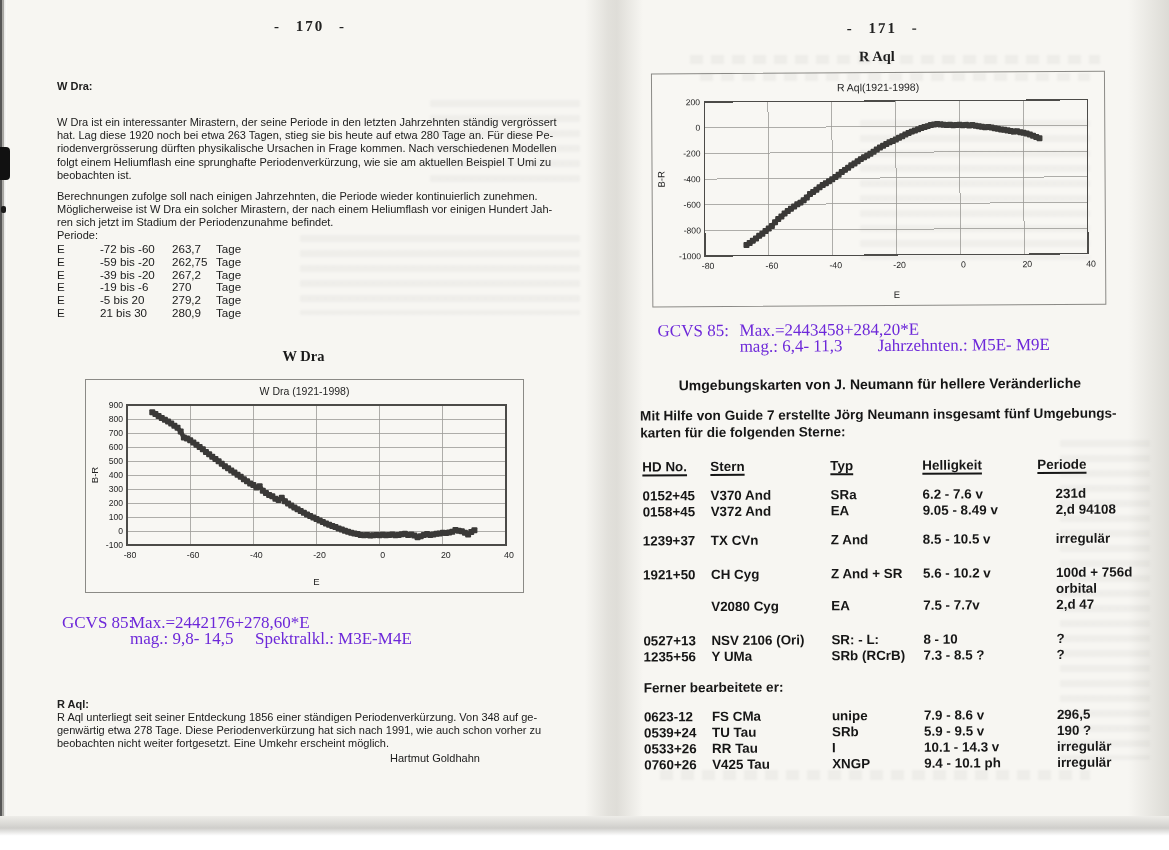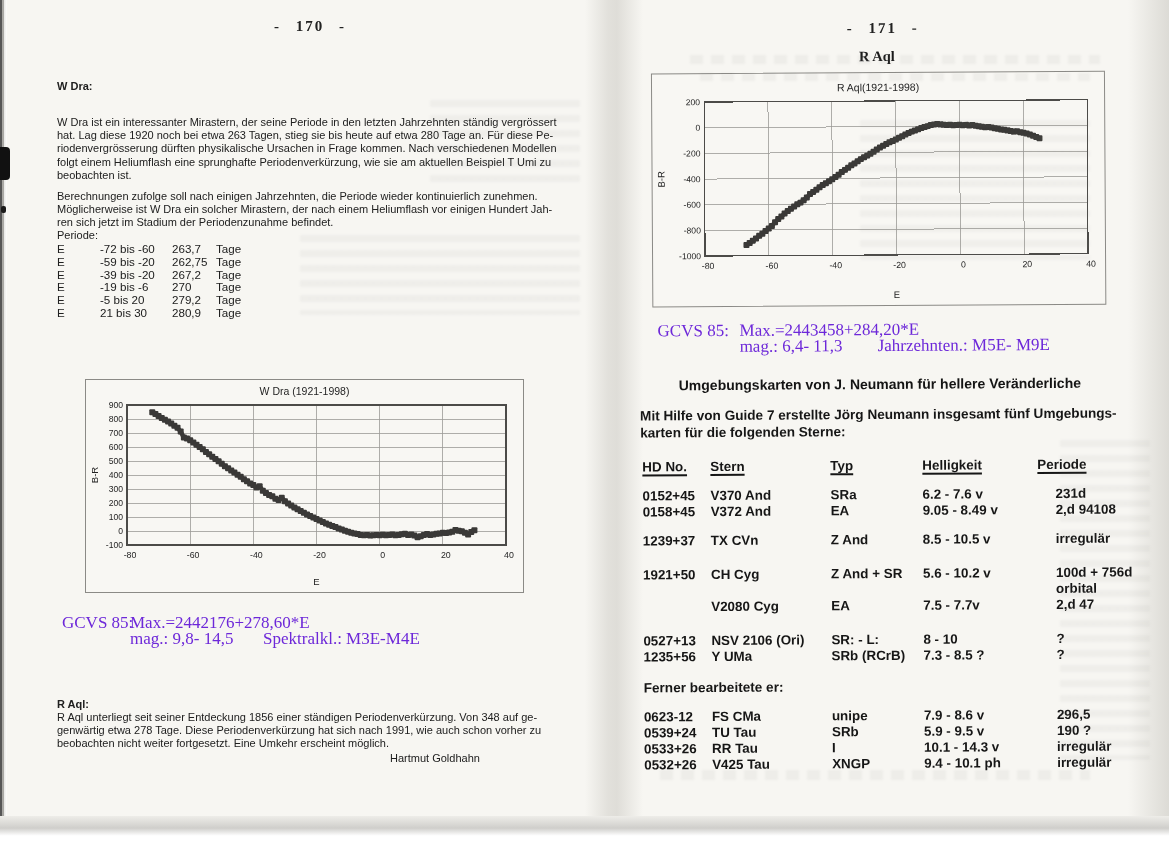--- a/index.html
+++ b/index.html
@@ -109,20 +109,21 @@
         </div>
 
         <div class="prow">
           <span>E</span>
           <span>21 bis 30</span>
           <span>280,9</span>
           <span>Tage</span>
         </div>
       </div>
 
+    <div class="abs chart-heading" style="left:78px;top:348px;width:437px;text-align:center;">W Dra</div>
     <div class="chart-box" style="left:78px;top:379px;width:437px;height:212px;">
       <div class="chart-mount"><svg width="437" height="212" font-family="&quot;Liberation Sans&quot;,sans-serif">
             <text x="37" y="168" text-anchor="end" font-size="8.6px" fill="#262626">-100</text>
             <line x1="41" x2="420" y1="151" y2="151" stroke="#9b9a96" stroke-width="0.8" shape-rendering="crispEdges"></line>
             <text x="37" y="154" text-anchor="end" font-size="8.6px" fill="#262626">0</text>
             <line x1="41" x2="420" y1="137" y2="137" stroke="#9b9a96" stroke-width="0.8" shape-rendering="crispEdges"></line>
             <text x="37" y="140" text-anchor="end" font-size="8.6px" fill="#262626">100</text>
             <line x1="41" x2="420" y1="123" y2="123" stroke="#9b9a96" stroke-width="0.8" shape-rendering="crispEdges"></line>
             <text x="37" y="126" text-anchor="end" font-size="8.6px" fill="#262626">200</text>
             <line x1="41" x2="420" y1="109" y2="109" stroke="#9b9a96" stroke-width="0.8" shape-rendering="crispEdges"></line>
@@ -257,21 +258,21 @@
             <rect x="385.41666666666663" y="147.3" width="6" height="6" rx="1" fill="#3a3937"></rect>
             <text x="218.5" y="15" text-anchor="middle" font-size="10.5px" fill="#1f1f1f">W Dra (1921-1998)</text>
             <text x="230.5" y="205" text-anchor="middle" font-size="9.5px" fill="#222">E</text>
             <text x="12" y="95" text-anchor="middle" font-size="9.5px" fill="#222" transform="rotate(-90 12 95)">B-R</text>
           </svg></div>
     </div>
 
     <div class="abs gcvs" style="left:55px;top:613px;">GCVS 85:</div>
     <div class="abs gcvs" style="left:123px;top:613px;">Max.=2442176+278,60*E</div>
     <div class="abs gcvs" style="left:123px;top:629px;">mag.: 9,8- 14,5</div>
-    <div class="abs gcvs" style="left:248px;top:629px;margin-left:8px;">Spektralkl.: M3E-M4E</div>
+    <div class="abs gcvs" style="left:248px;top:629px;">Spektralkl.: M3E-M4E</div>
 
     <div class="abs body-txt bold" style="left:50px;top:698px;">R Aql:</div>
     <div class="abs body-txt" style="left:50px;top:711px;width:535px;">R Aql unterliegt seit seiner Entdeckung 1856 einer ständigen Periodenverkürzung. Von 348 auf ge-
 genwärtig etwa 278 Tage. Diese Periodenverkürzung hat sich nach 1991, wie auch schon vorher zu
 beobachten nicht weiter fortgesetzt. Eine Umkehr erscheint möglich.</div>
     <div class="abs body-txt" style="left:383px;top:752px;">Hartmut Goldhahn</div>
   </div>
 </div>
 
 <div class="page" id="page-right">
@@ -514,21 +515,21 @@
 
           <div class="krow">
             <span>0533+26</span>
             <span>RR Tau</span>
             <span>I</span>
             <span>10.1 - 14.3 v</span>
             <span class="c4">irregulär</span>
           </div>
 
           <div class="krow">
-            <span>0532+26</span>
+            <span>0760+26</span>
             <span>V425 Tau</span>
             <span>XNGP</span>
             <span>9.4 - 10.1 ph</span>
             <span class="c4">irregulär</span>
           </div>
         </div>
     </div>
   </div>
 </div>
 

